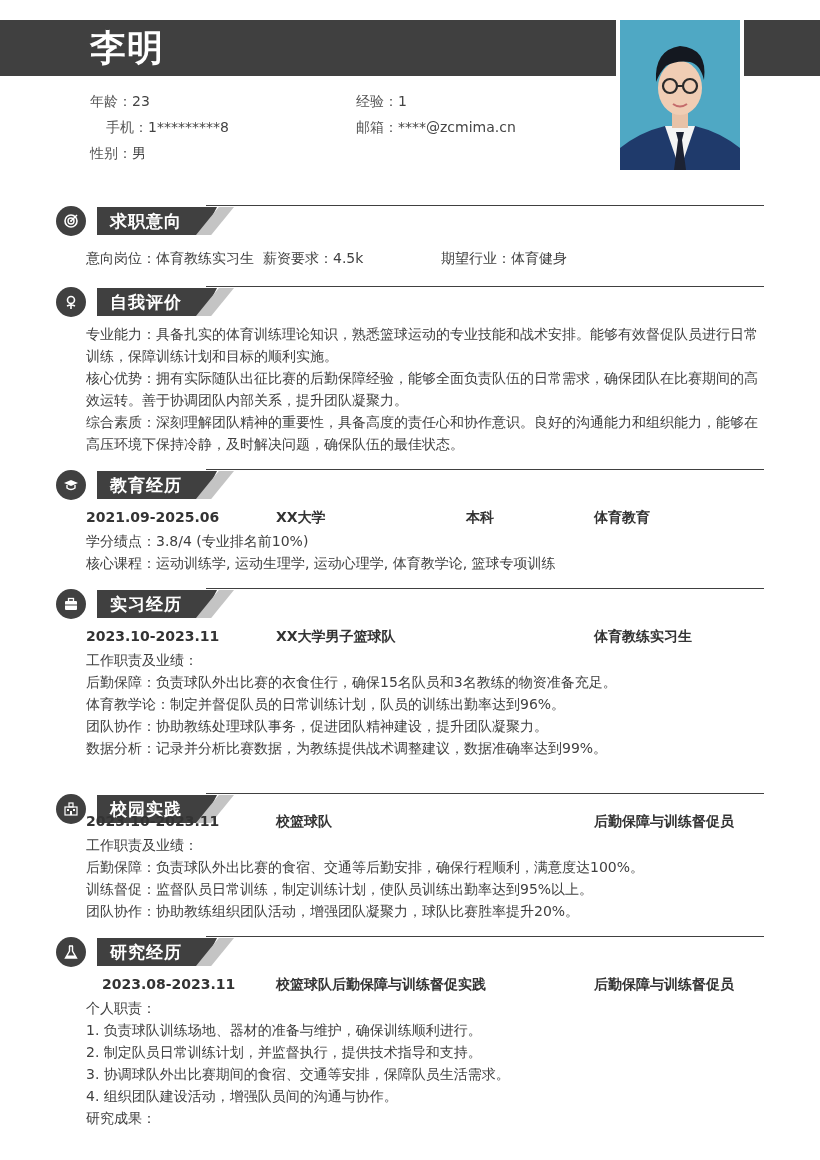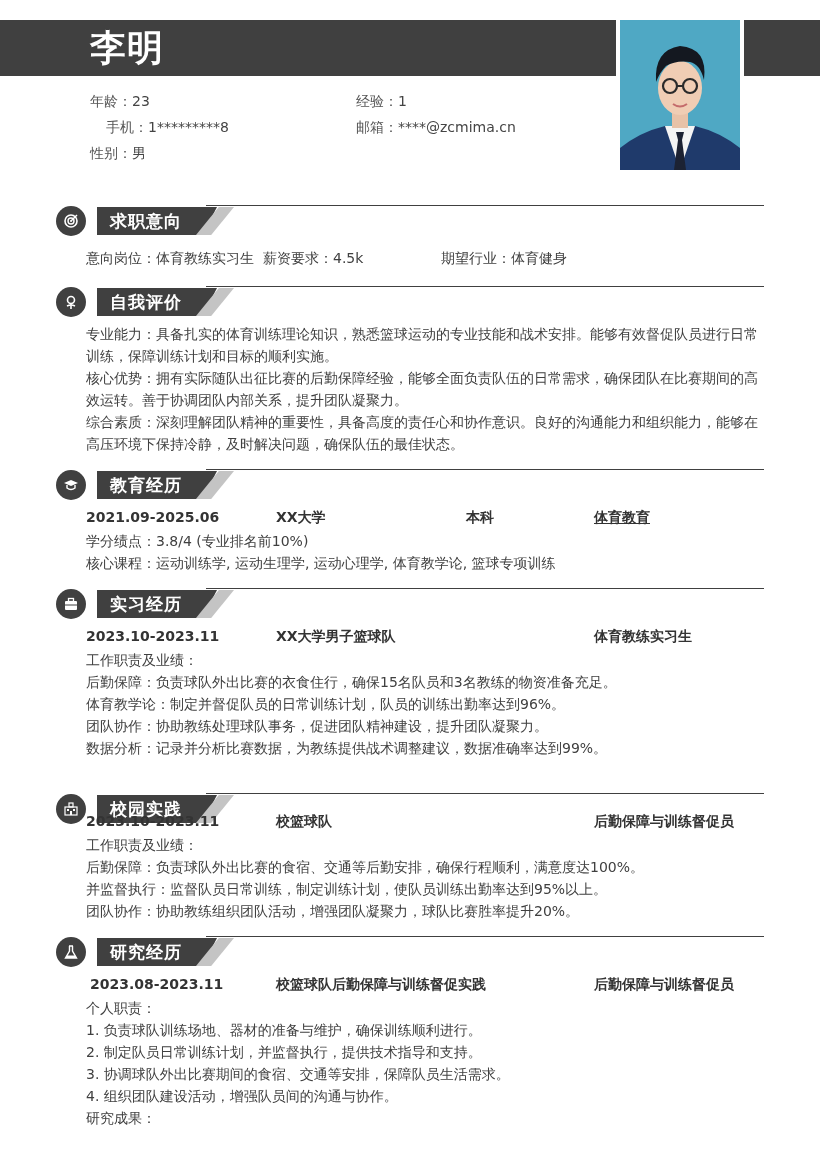--- a/index.html
+++ b/index.html
@@ -116,21 +116,21 @@
       </svg>
   </div>
   <div class="title-block"></div>
   <div class="slash"></div>
   <div class="title-text">教育经历</div>
 </div>
 <div class="row" style="top:506px;">
   <span style="left:0;">2021.09-2025.06</span>
   <span style="left:190px;">XX大学</span>
   <span style="left:380px;">本科</span>
-  <span style="left:508px;text-decoration:underline;">体育教育</span>
+  <span style="left:508px;">体育教育</span>
 </div>
 <div class="text" style="top:530px;">
   <span class="line">学分绩点：3.8/4 (专业排名前10%)</span>
   <span class="line">核心课程：运动训练学, 运动生理学, 运动心理学, 体育教学论, 篮球专项训练</span>
 </div>
 
 <div class="section-head" style="top:588px;">
   <div class="rule"></div>
   <div class="circle">
     <svg viewBox="0 0 16 16">
@@ -172,38 +172,38 @@
   <div class="title-text">校园实践</div>
 </div>
 <div class="row" style="top:810px;">
   <span style="left:0;">2023.10-2023.11</span>
   <span style="left:190px;">校篮球队</span>
   <span style="left:508px;">后勤保障与训练督促员</span>
 </div>
 <div class="text" style="top:834px;">
   <span class="line">工作职责及业绩：</span>
   <span class="line">后勤保障：负责球队外出比赛的食宿、交通等后勤安排，确保行程顺利，满意度达100%。</span>
-  <span class="line">并监督执行：监督队员日常训练，制定训练计划，使队员训练出勤率达到95%以上。</span>
+  <span class="line">训练督促：监督队员日常训练，制定训练计划，使队员训练出勤率达到95%以上。</span>
   <span class="line">团队协作：协助教练组织团队活动，增强团队凝聚力，球队比赛胜率提升20%。</span>
 </div>
 
 <div class="section-head" style="top:936px;">
   <div class="rule"></div>
   <div class="circle">
     <svg viewBox="0 0 16 16">
         <path d="M6 2 L10 2 M6.5 2 L6.5 7 L2.5 14 L13.5 14 L9.5 7 L9.5 2" fill="none" stroke="#fff" stroke-width="1.4"></path>
         <path d="M4 11.5 L12 11.5 L13.5 14 L2.5 14 Z" fill="#fff"></path>
       </svg>
   </div>
   <div class="title-block"></div>
   <div class="slash"></div>
   <div class="title-text">研究经历</div>
 </div>
 <div class="row" style="top:973px;">
-  <span style="left:4px;">2023.08-2023.11</span>
+  <span style="left:16px;">2023.08-2023.11</span>
   <span style="left:190px;">校篮球队后勤保障与训练督促实践</span>
   <span style="left:508px;">后勤保障与训练督促员</span>
 </div>
 <div class="text" style="top:997px;">
   <span class="line">个人职责：</span>
   <span class="line">1. 负责球队训练场地、器材的准备与维护，确保训练顺利进行。</span>
   <span class="line">2. 制定队员日常训练计划，并监督执行，提供技术指导和支持。</span>
   <span class="line">3. 协调球队外出比赛期间的食宿、交通等安排，保障队员生活需求。</span>
   <span class="line">4. 组织团队建设活动，增强队员间的沟通与协作。</span>
   <span class="line">研究成果：</span>

